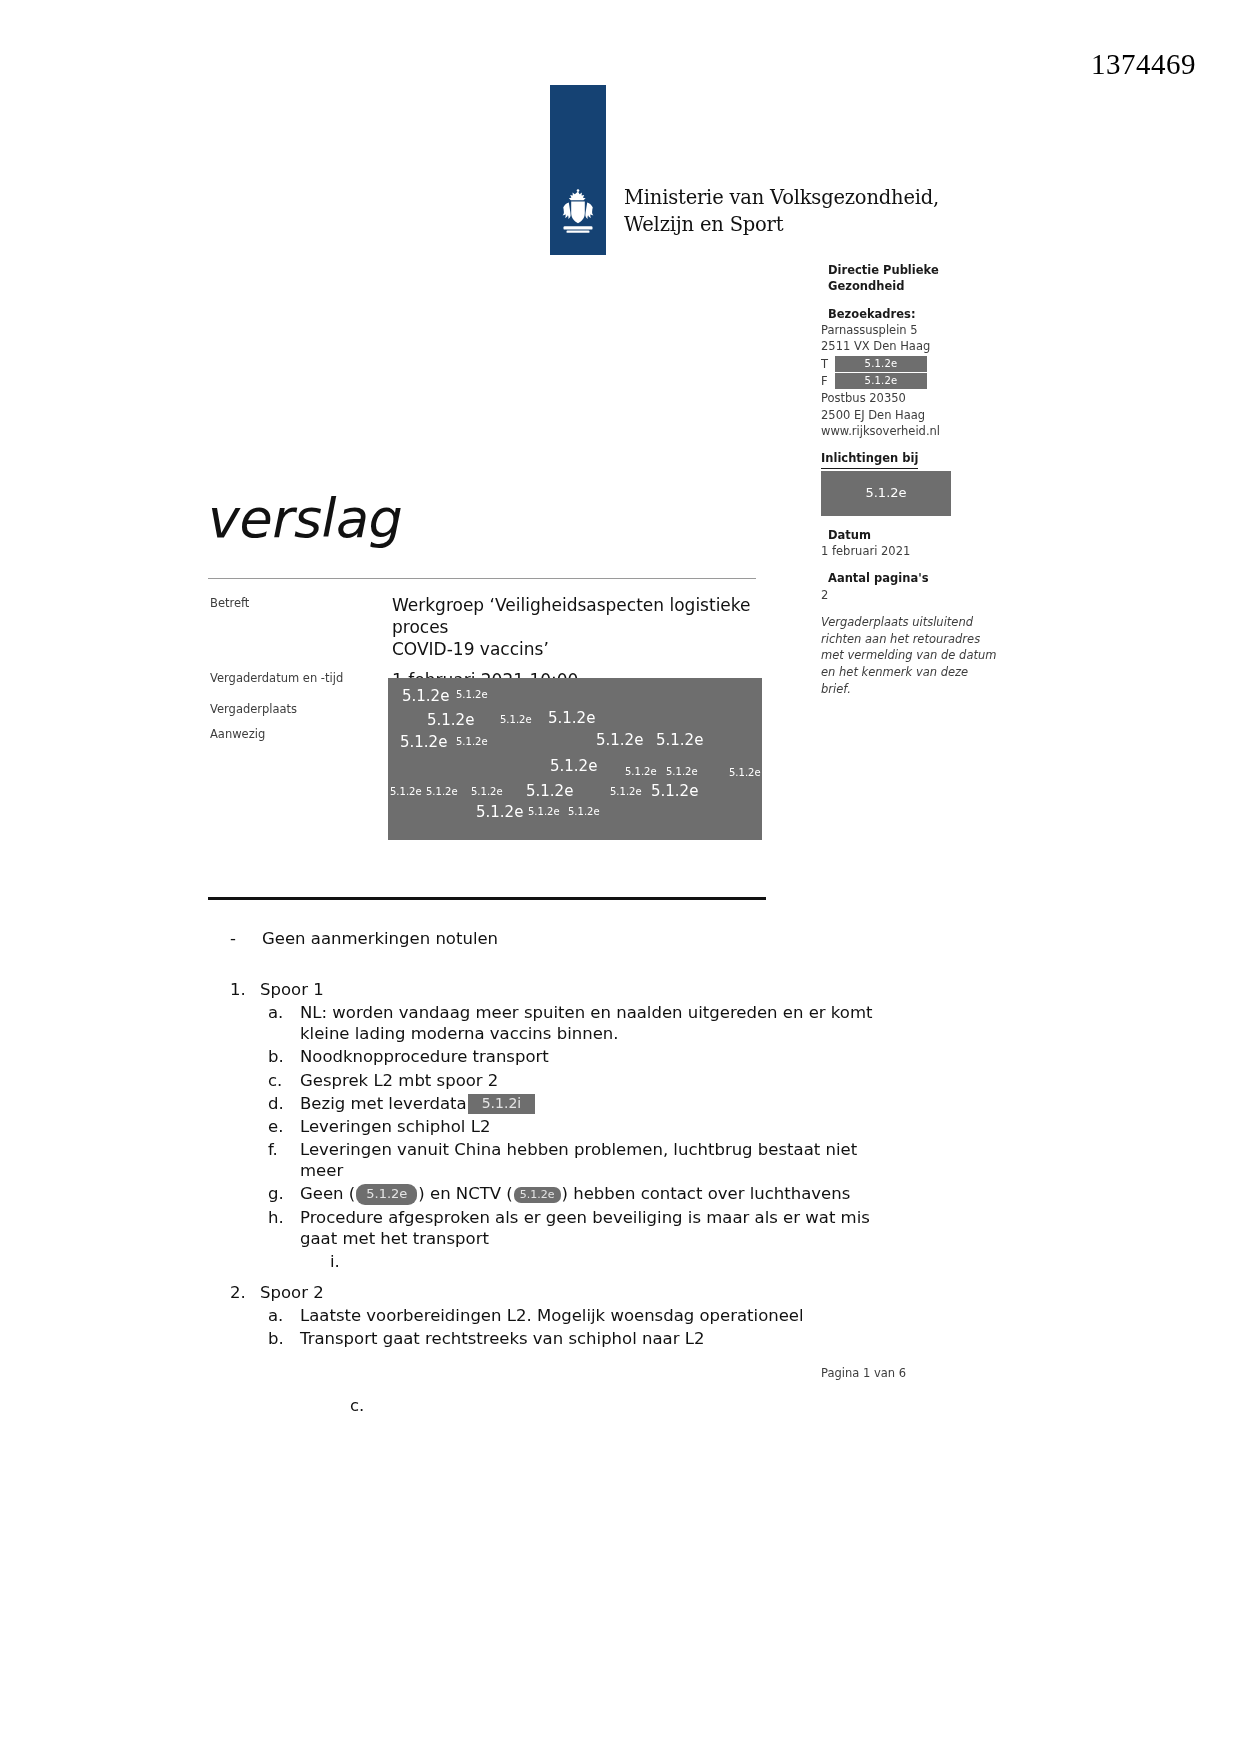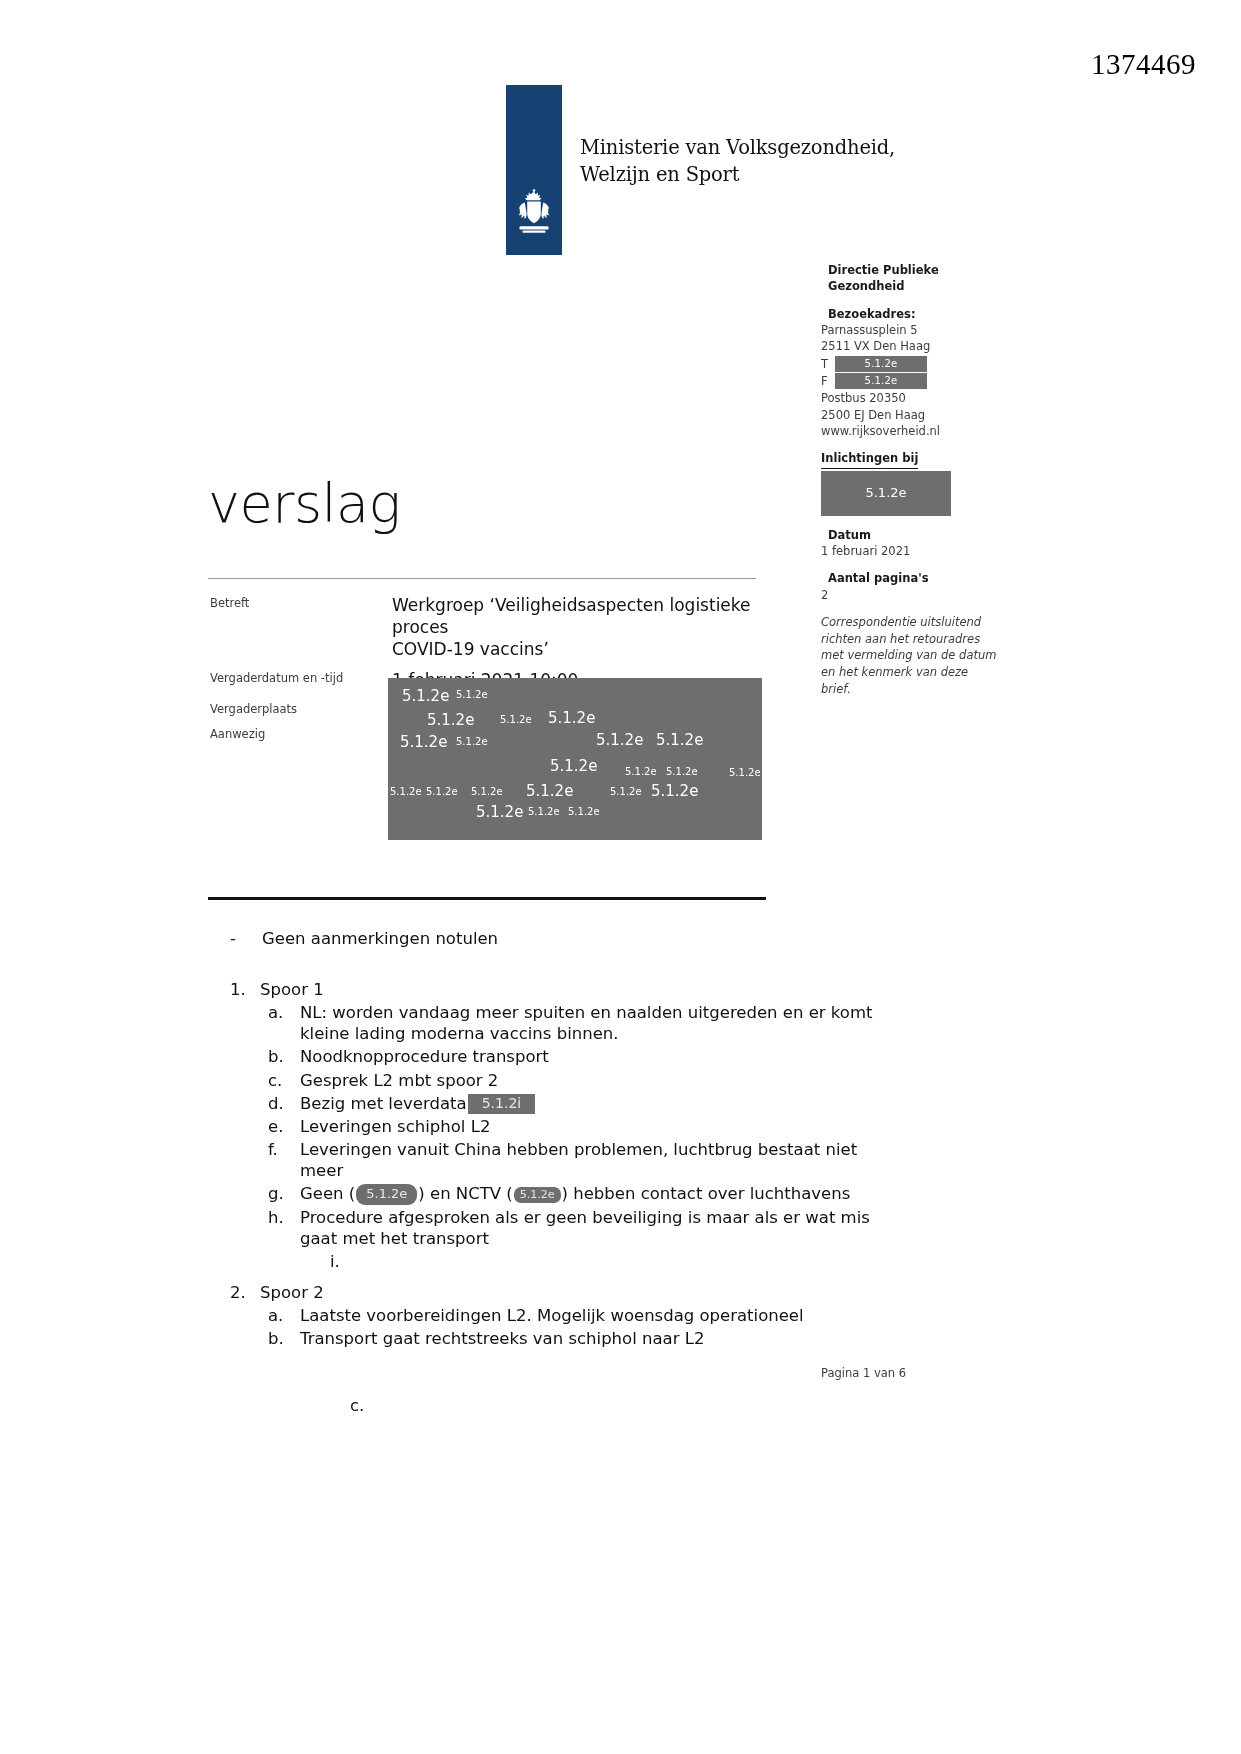--- a/index.html
+++ b/index.html
@@ -26,24 +26,24 @@
     right: 45px;
     font-size: 29px;
     letter-spacing: 0.5px;
     color: #000000;
     font-family: Liberation Serif, serif;
   }
 
   
   .logo-wrap {
     position: absolute;
-    left: 506px;
+    left: 550px;
     top: 85px;
     display: flex;
-    align-items: center;
+    align-items: flex-end;
   }
   .logo-bar {
     width: 56px;
     height: 170px;
     background: #154273;
     position: relative;
   }
   .logo-crest {
     position: absolute;
     bottom: 14px;
@@ -122,26 +122,27 @@
     font-style: italic;
     font-size: 11.5px;
     line-height: 1.45;
     color: #3d3d3d;
   }
 
   
   .title {
     position: absolute;
     left: 208px;
-    top: 472px;
+    top: 487px;
     font-family: "DejaVu Sans", sans-serif;
     font-weight: 300;
     font-size: 54px;
     letter-spacing: -0.5px;
     color: #111;
+    font-style: italic;
   }
   .rule-top {
     position: absolute;
     left: 208px;
     top: 578px;
     width: 548px;
     height: 1px;
     background: #9a9a9a;
   }
 
@@ -339,21 +340,21 @@
     <div class="meta-block">
       <span class="meta-strong">Datum</span>
       <span class="meta-line">1 februari 2021</span>
     </div>
 
     <div class="meta-block">
       <span class="meta-strong">Aantal pagina's</span>
       <span class="meta-line">2</span>
     </div>
 
-    <div class="meta-italic">Correspondentie uitsluitend richten aan het retouradres met vermelding van de datum en het kenmerk van deze brief.</div>
+    <div class="meta-italic">Vergaderplaats uitsluitend richten aan het retouradres met vermelding van de datum en het kenmerk van deze brief.</div>
   </div>
 
   <div class="title">verslag</div>
   <div class="rule-top"></div>
 
   <div class="info-rows">
     <div class="info-row">
       <div class="info-label">Betreft</div>
       <div class="info-value">
         <div>Werkgroep ‘Veiligheidsaspecten logistieke proces</div>

